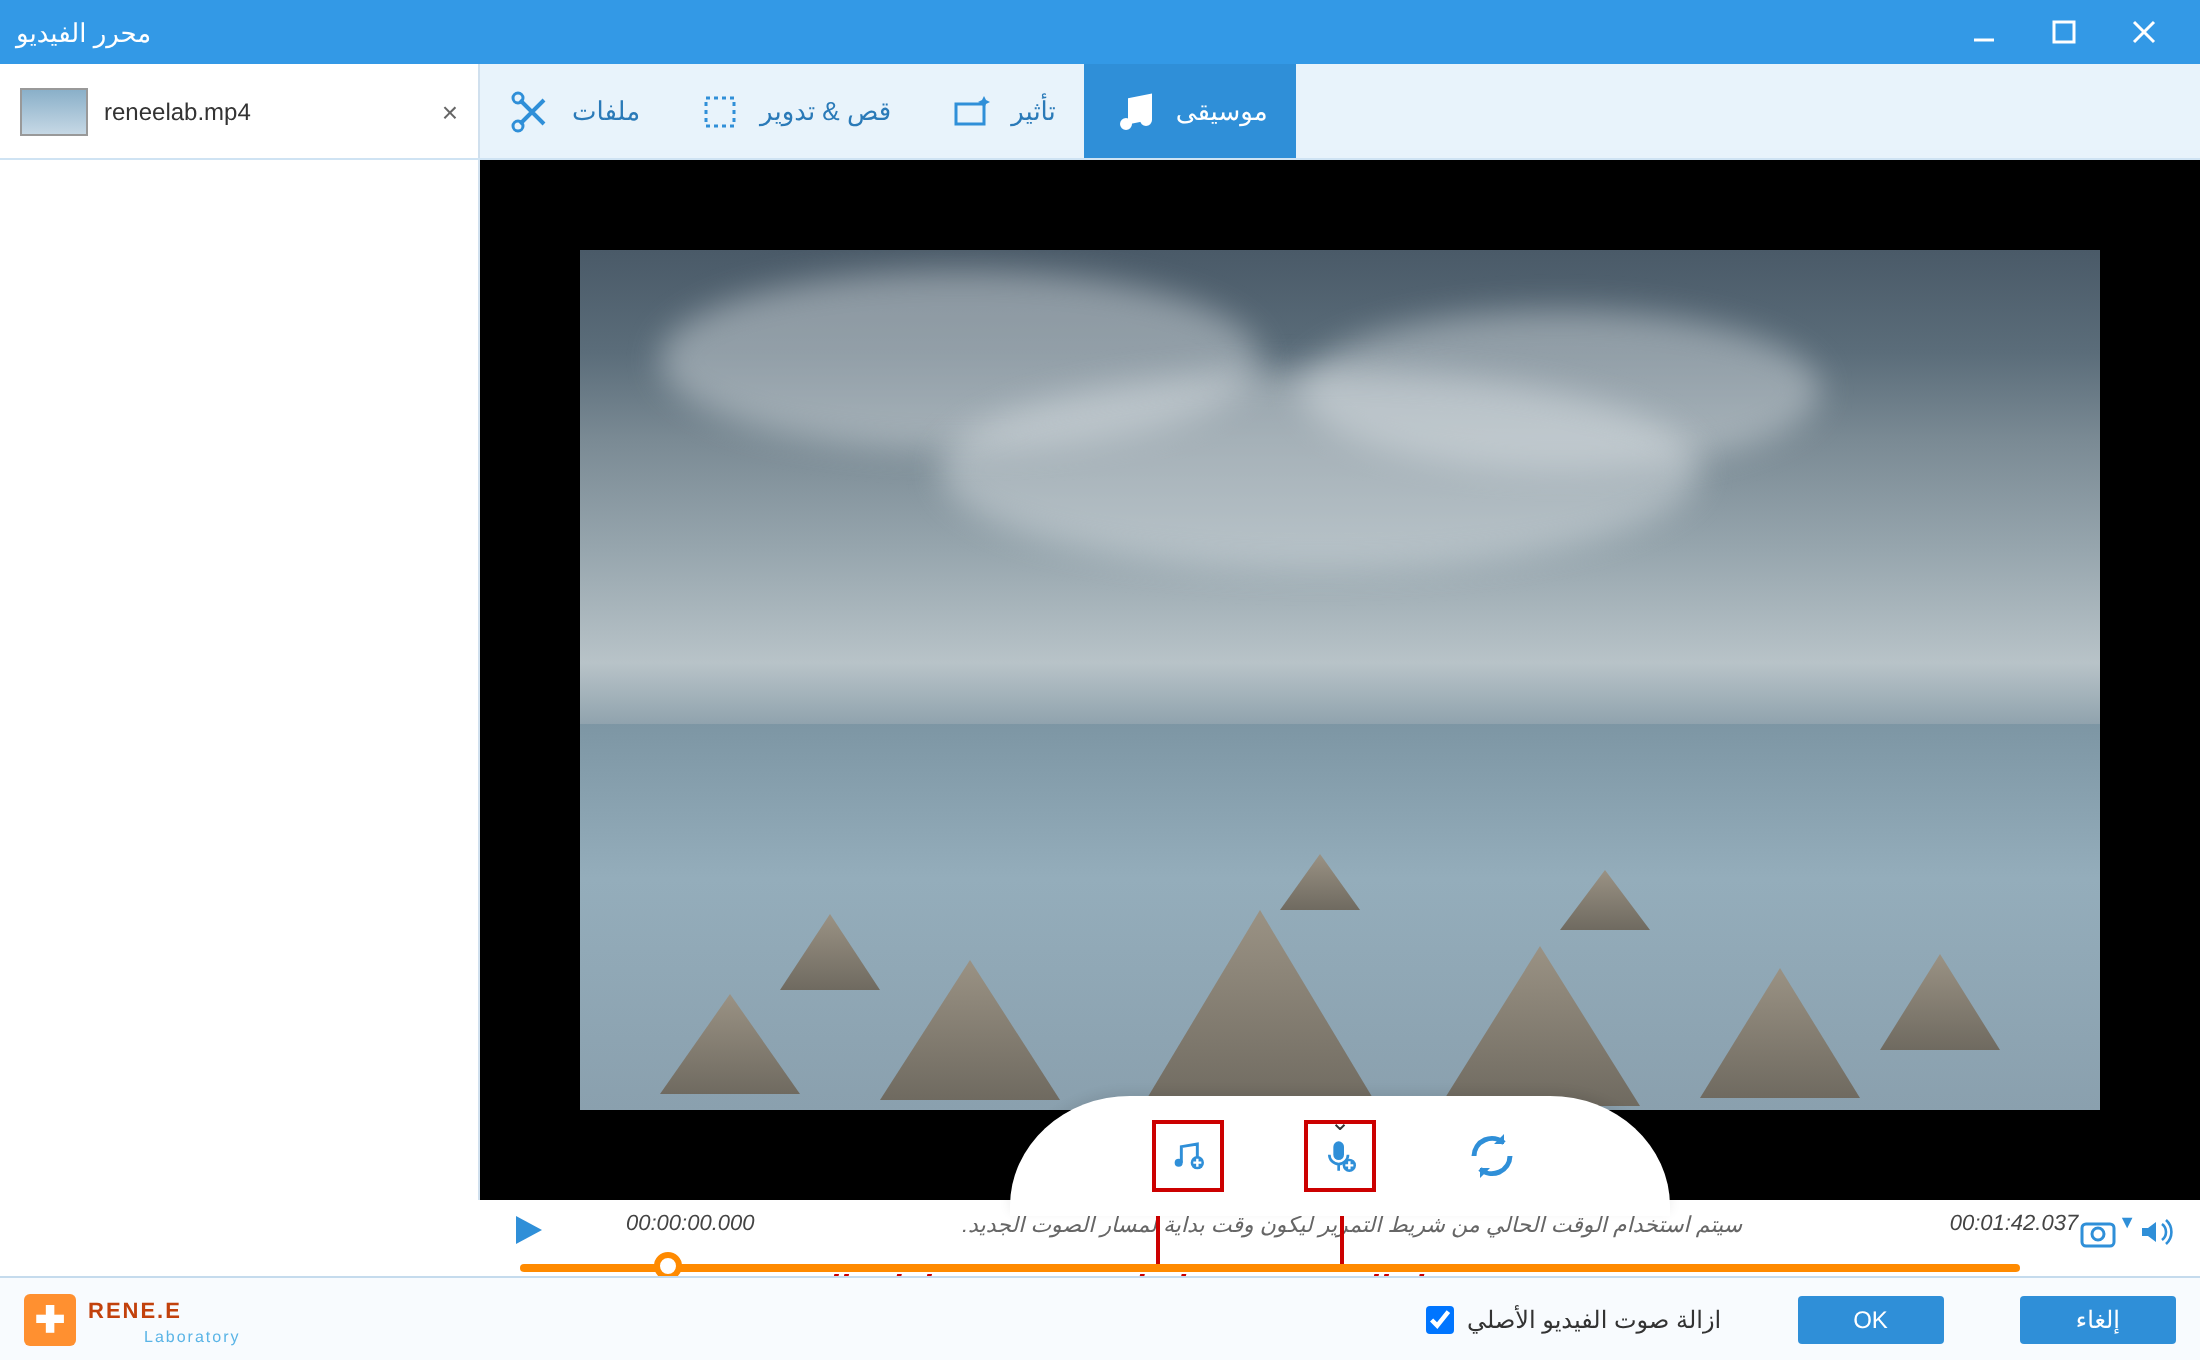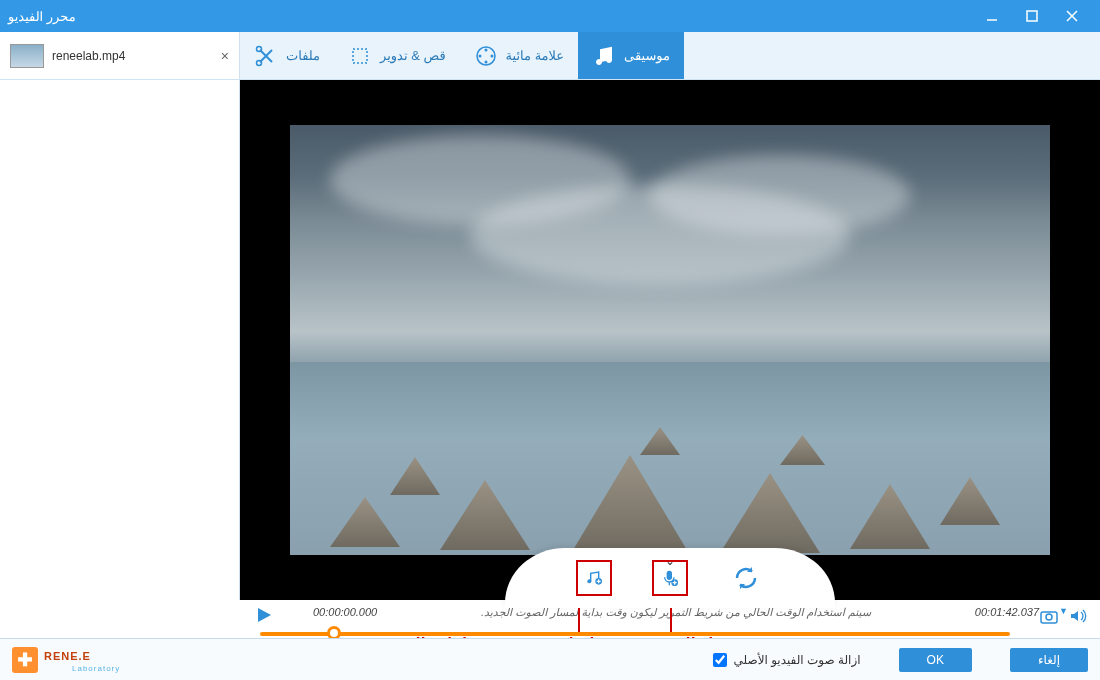--- a/index.html
+++ b/index.html
@@ -102,27 +102,24 @@
     <span>ملفات</span>
   </div>
   <div class="tool-item">
     <svg viewBox="0 0 24 24">
         <rect x="5" y="5" width="14" height="14" stroke="#2f8fd8" stroke-width="1.5" fill="none" stroke-dasharray="2 2"></rect>
       </svg>
     <span>قص &amp; تدوير</span>
   </div>
   <div class="tool-item">
     <svg viewBox="0 0 24 24">
-        <circle cx="12" cy="12" r="9" stroke="#2f8fd8" fill="none" stroke-width="1.5"></circle>
-        <circle cx="12" cy="6" r="1.5" fill="#2f8fd8"></circle>
-        <circle cx="18" cy="12" r="1.5" fill="#2f8fd8"></circle>
-        <circle cx="12" cy="18" r="1.5" fill="#2f8fd8"></circle>
-        <circle cx="6" cy="12" r="1.5" fill="#2f8fd8"></circle>
-      </svg>
-    <span>علامة مائية</span>
+        <rect x="4" y="8" width="14" height="10" stroke="#2f8fd8" fill="none" stroke-width="1.5"></rect>
+        <path d="M18 4l1 2 2 1-2 1-1 2-1-2-2-1 2-1z" fill="#2f8fd8"></path>
+      </svg>
+    <span>تأثير</span>
   </div>
   <div class="tool-item active">
     <svg viewBox="0 0 24 24">
         <path d="M9 18V6l10-2v12" stroke="#fff" fill="none" stroke-width="2"></path>
         <circle cx="7" cy="18" r="2.5" fill="#fff"></circle>
         <circle cx="17" cy="16" r="2.5" fill="#fff"></circle>
       </svg>
     <span>موسيقى</span>
   </div>
 </div>

